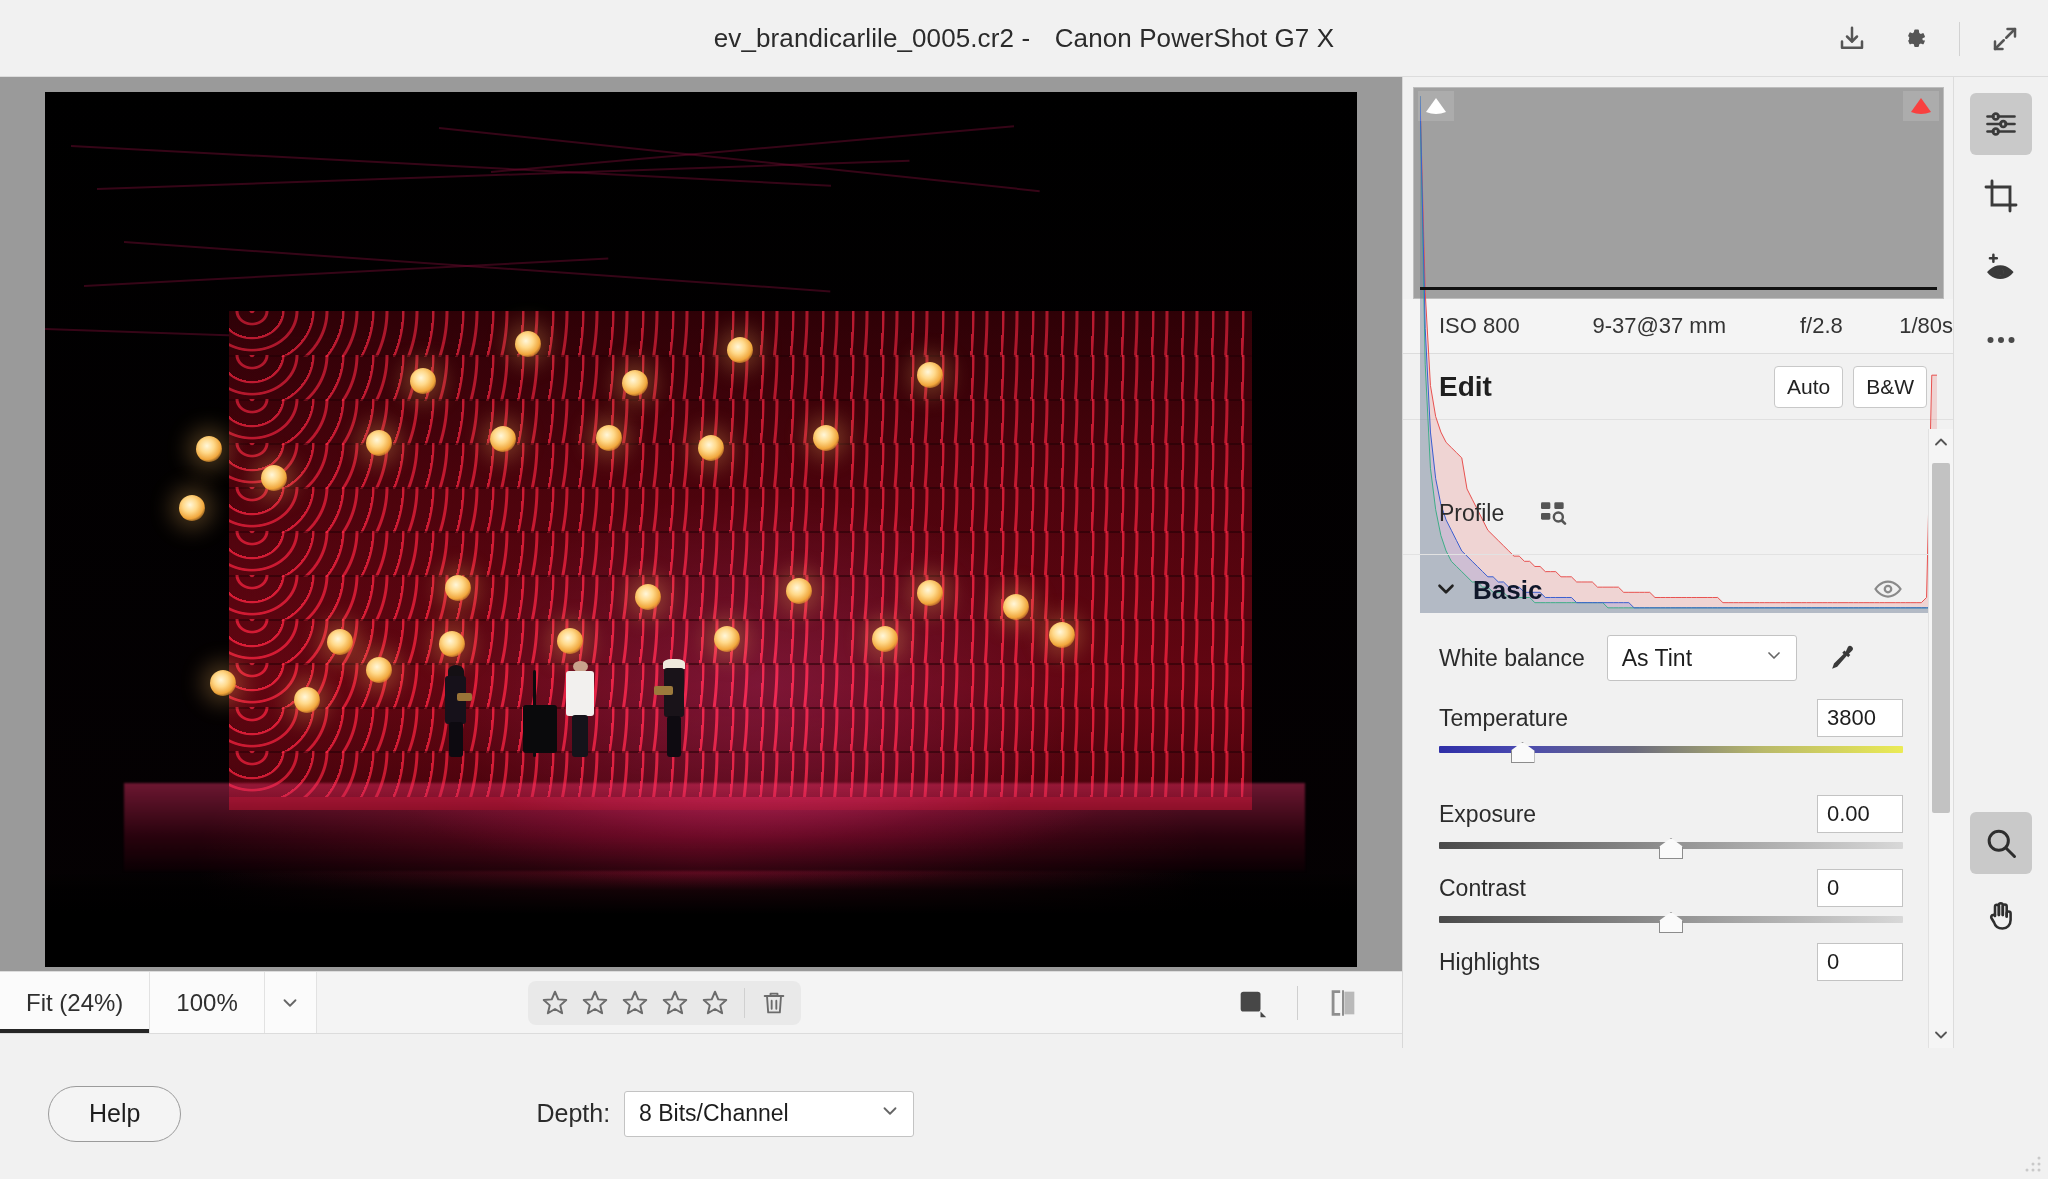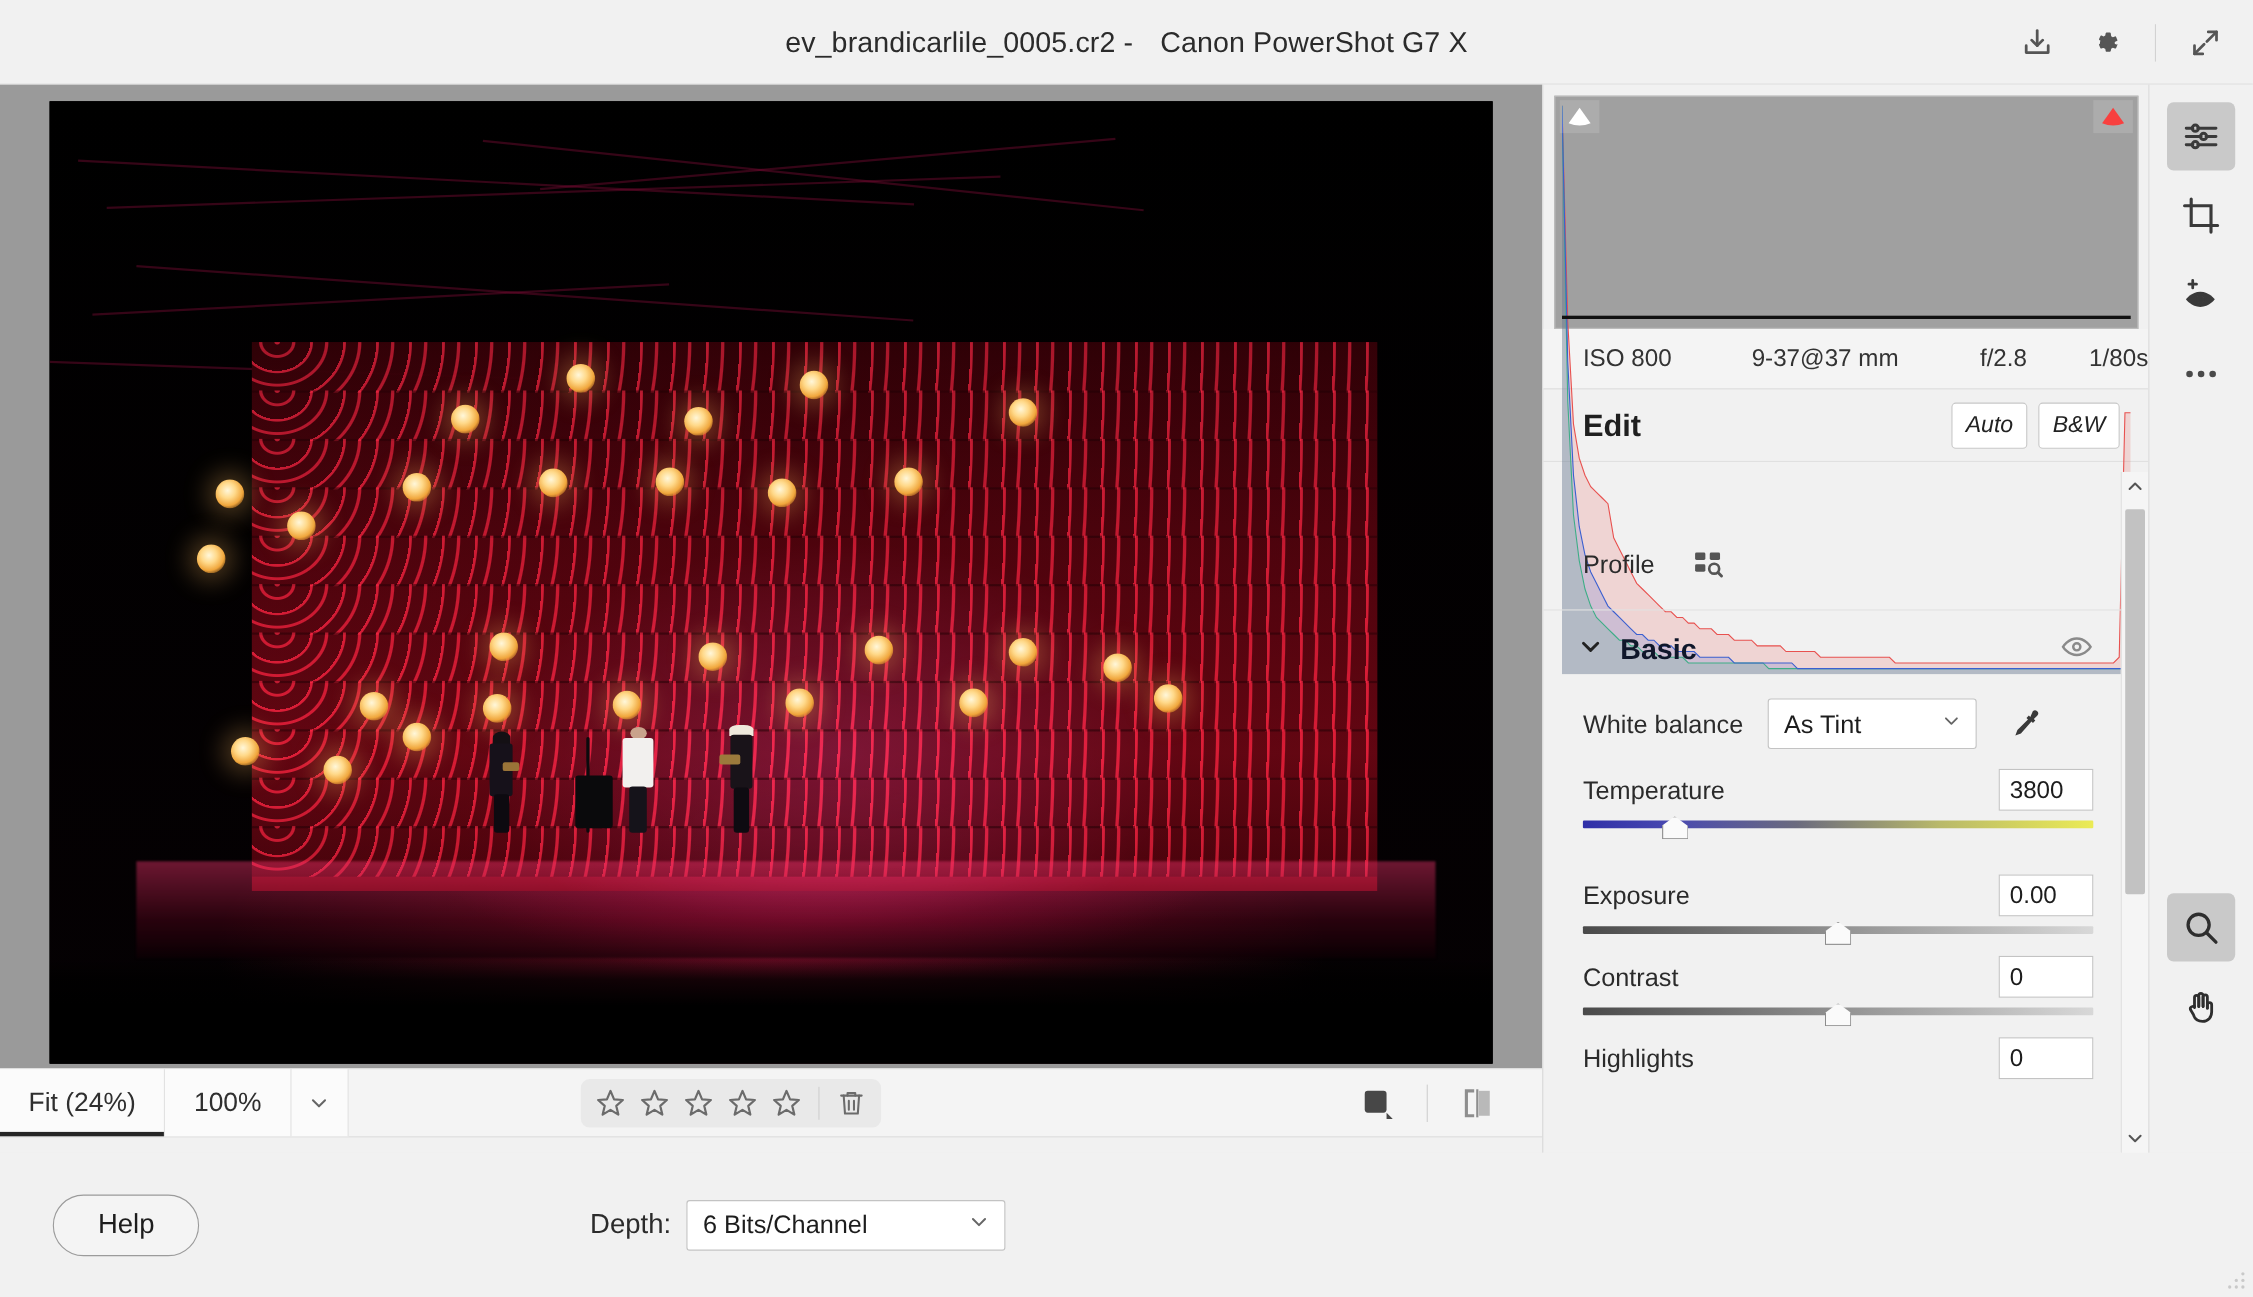--- a/index.html
+++ b/index.html
@@ -467,21 +467,21 @@
 
     <div id="meta-row">
       <span class="meta-iso">ISO 800</span>
       <span class="meta-lens">9-37@37 mm</span>
       <span class="meta-ap">f/2.8</span>
       <span>1/80s</span>
     </div>
 
     <div id="edit-header">
       <div id="edit-title">Edit</div>
-      <div style="margin-left:auto; display:flex; align-items:center;font-style:italic;">
+      <div style="margin-left:auto; display:flex; align-items:center;">
         <div class="hdr-btn">Auto</div>
         <div class="hdr-btn">B&amp;W</div>
       </div>
     </div>
 
     <div id="panel-scroll">
 
       <div class="row" id="profile-row">
         <div class="lbl">Profile</div>
         <div class="icon-btn" style="margin-left:26px;">
@@ -641,21 +641,21 @@
       </div>
     </div>
   </div>
 
   <div id="bottom-bar">
     <div class="pill" id="help-btn">Help</div>
 
     <div id="depth-group">
       <div class="lbl" style="font-size:25px;">Depth:</div>
       <div class="select" id="depth-select">
-        <span>6 Bits/Channel</span>
+        <span>8 Bits/Channel</span>
         <span class="chev">
           <svg width="22" height="22" viewBox="0 0 24 24" fill="none" stroke="#666" stroke-width="2" stroke-linecap="round" stroke-linejoin="round">
               <path d="M6 9l6 6 6-6"></path>
             </svg>
         </span>
       </div>
     </div>
 
 
     <svg id="grip" viewBox="0 0 12 12">

